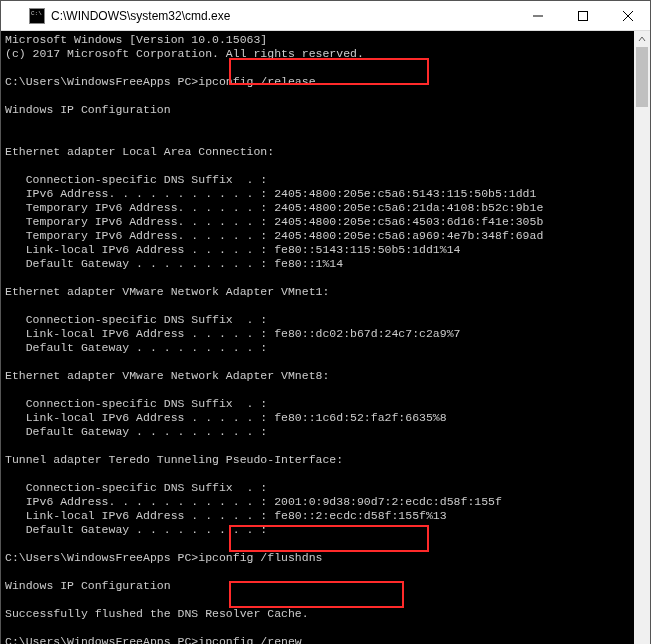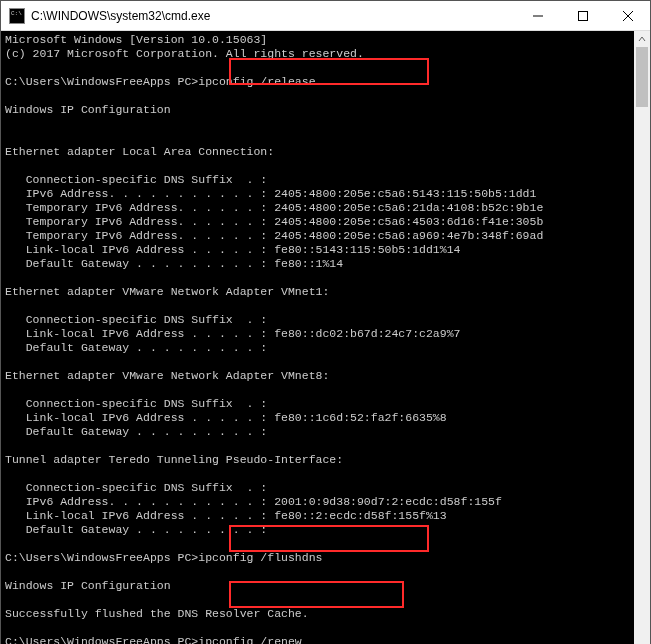--- a/index.html
+++ b/index.html
@@ -17,20 +17,21 @@
     border: 1px solid #555;
     display: flex;
     flex-direction: column;
   }
   .titlebar {
     height: 30px;
     background: #fff;
     display: flex;
     align-items: center;
     border-bottom: 1px solid #ddd;
+    padding-left: 20px;
   }
   .titlebar-icon {
     width: 16px;
     height: 16px;
     margin: 0 6px 0 8px;
     background: #000;
     border: 1px solid #888;
     position: relative;
   }
   .titlebar-icon::after {

